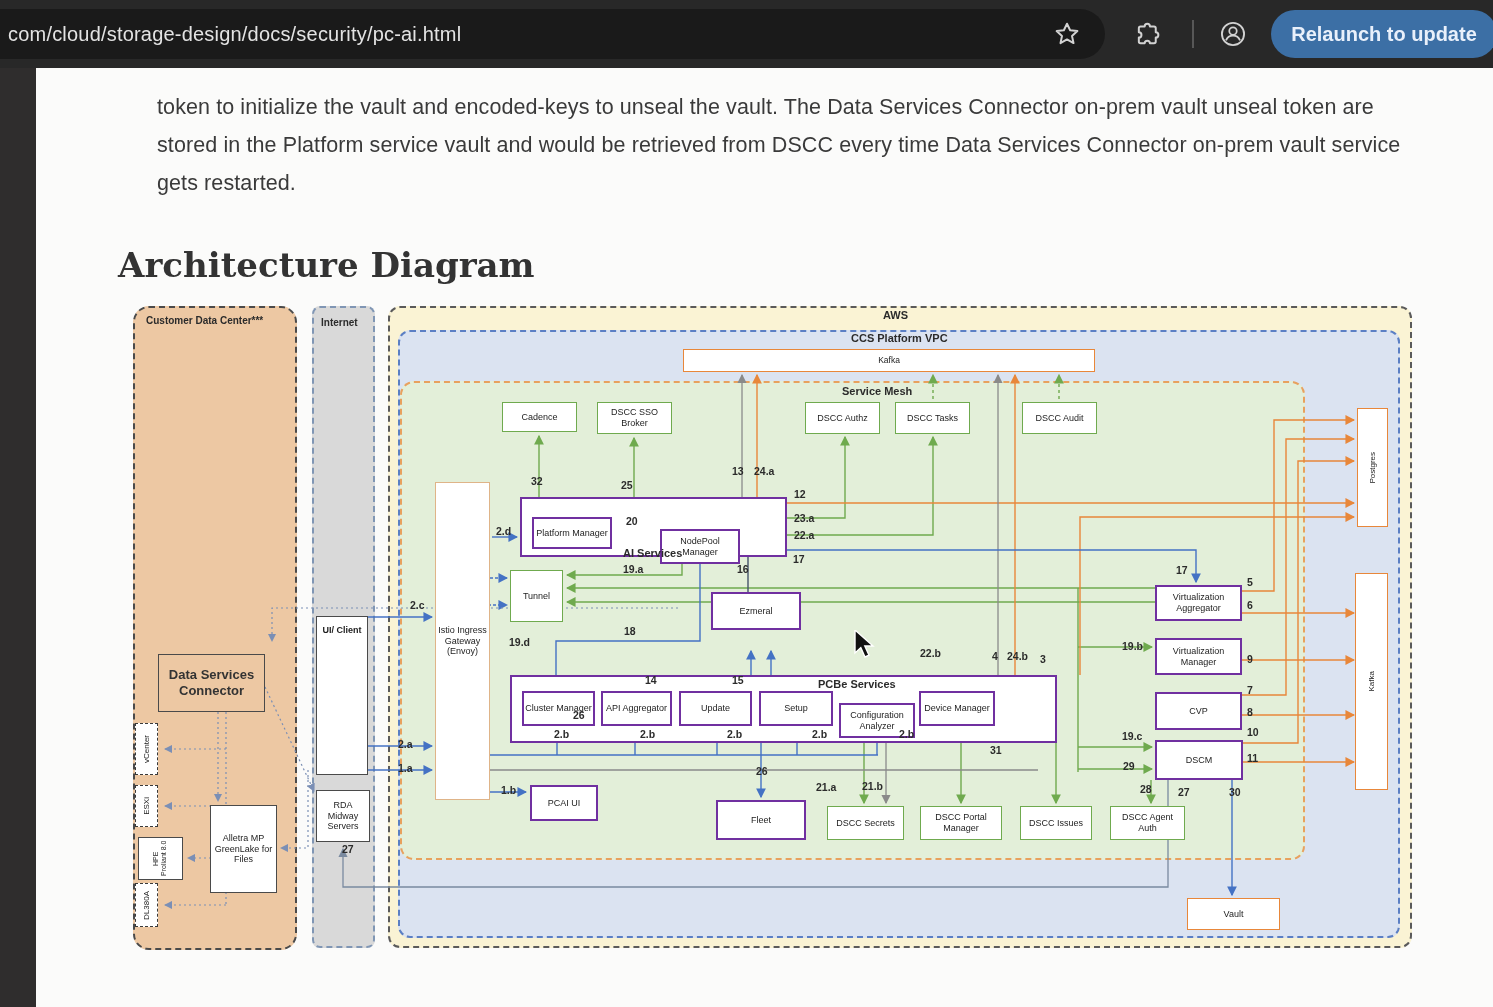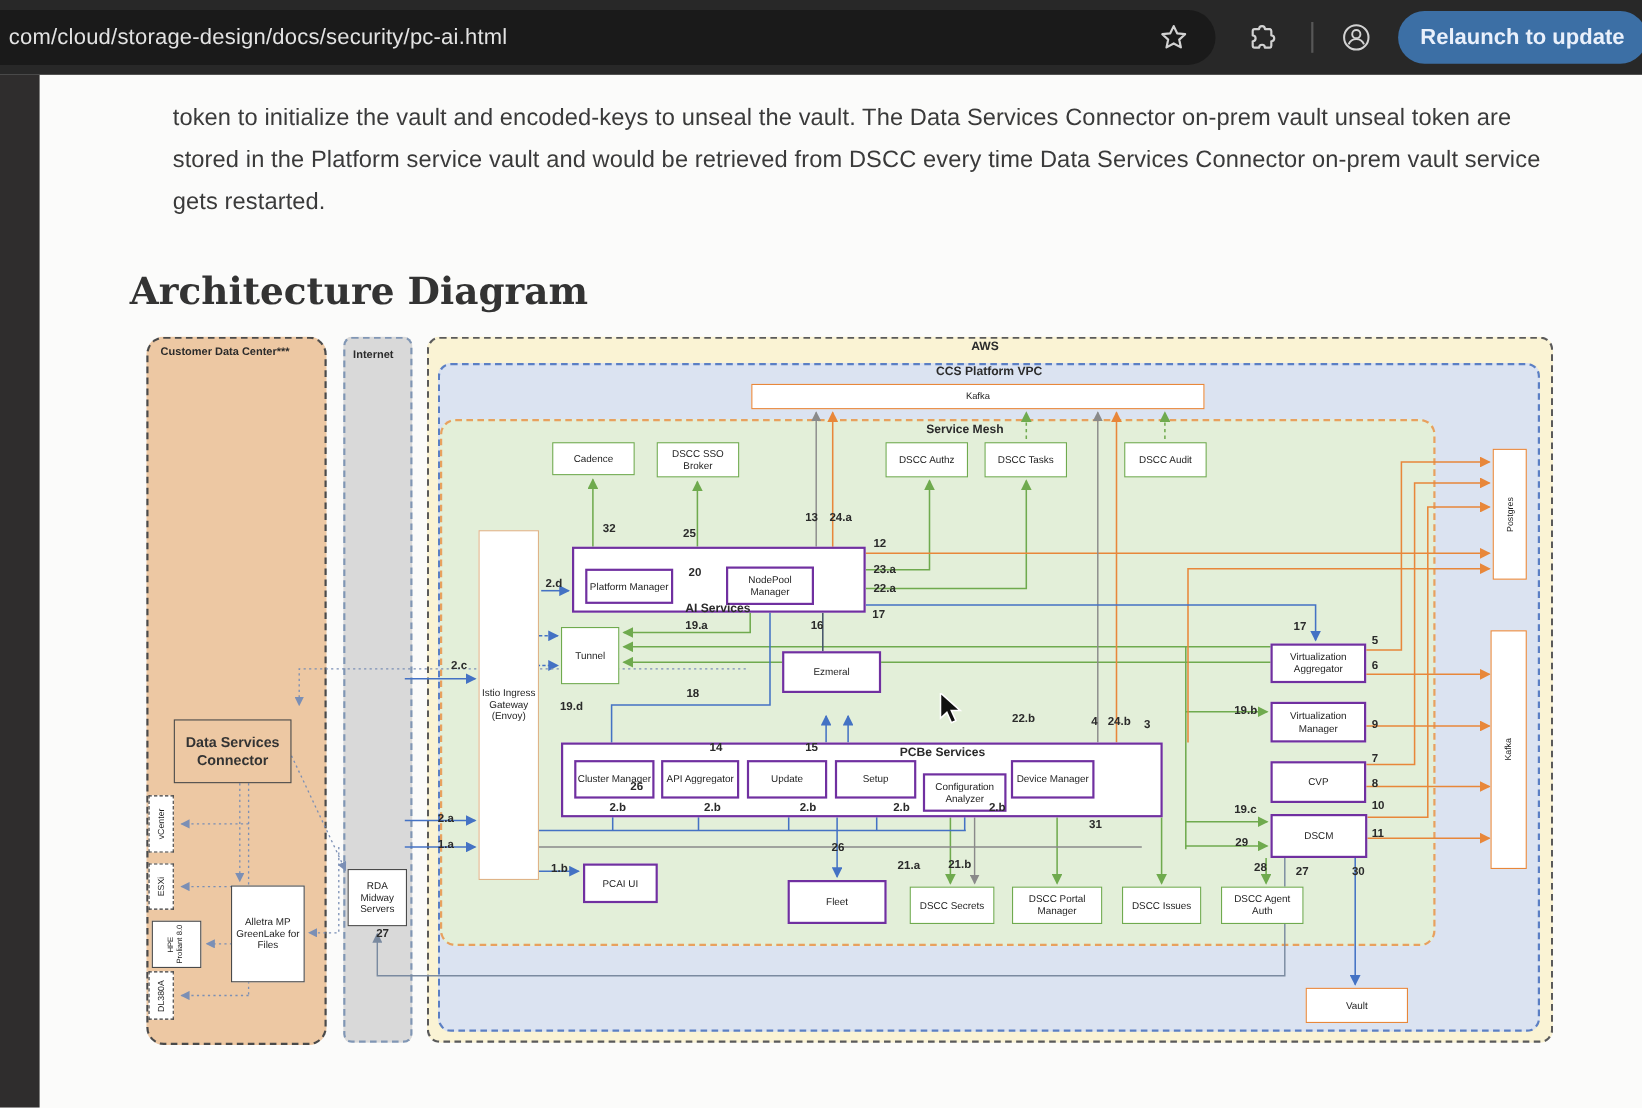--- a/index.html
+++ b/index.html
@@ -212,21 +212,21 @@
     </div>
   <div class="nd green" style="left:904px;top:107px;width:75px;height:32px;text-align:center;">
     <span>DSCC Audit</span>
     </div>
 
   <div class="nd purple" style="left:402px;top:202px;width:267px;height:60px;align-items:flex-start;"></div>
   <span class="boxtitle" style="left:505px;top:204px;margin-top:48px;">AI Services</span>
   <div class="nd purple" style="left:414px;top:222px;width:80px;height:32px;">
     <span>Platform Manager</span>
     </div>
-  <div class="nd purple" style="left:542px;top:220px;width:80px;height:35px;">
+  <div class="nd purple" style="left:542px;top:234px;width:80px;height:35px;">
     <span>NodePool Manager</span>
     </div>
 
   <div class="nd tan-border" style="left:317px;top:187px;width:55px;height:318px;">
     <span>Istio Ingress Gateway (Envoy)</span>
     </div>
   <div class="nd green" style="left:392px;top:275px;width:53px;height:52px;">
     <span>Tunnel</span>
     </div>
   <div class="nd purple" style="left:593px;top:297px;width:90px;height:38px;">
@@ -307,26 +307,29 @@
   <div class="nd plain" style="left:20px;top:542px;width:45px;height:43px;">
     <span class="vtext" style="font-size:7px;">HPE Proliant 8.0</span>
     </div>
   <div class="nd dash" style="left:17px;top:588px;width:23px;height:44px;">
     <span class="vtext">DL380A</span>
     </div>
   <div class="nd plain" style="left:92px;top:510px;width:67px;height:88px;">
     <span>Alletra MP GreenLake for Files</span>
     </div>
 
+  <div class="nd plain" style="left:198px;top:321px;width:52px;height:159px;align-items:flex-start;padding-top:8px;font-weight:700;">
+    <span>UI/ Client</span>
+    </div>
   <div class="nd plain" style="left:198px;top:495px;width:54px;height:52px;">
     <span>RDA Midway Servers</span>
     </div>
 
   <div id="conn-labels">
-      <span class="conn-label" style="left: 430px; top: 180px;">32</span>
+      <span class="conn-label" style="left: 413px; top: 180px;">32</span>
       <span class="conn-label" style="left: 503px; top: 184px;">25</span>
       <span class="conn-label" style="left: 614px; top: 170px;">13</span>
       <span class="conn-label" style="left: 636px; top: 170px;">24.a</span>
       <span class="conn-label" style="left: 676px; top: 193px;">12</span>
       <span class="conn-label" style="left: 676px; top: 217px;">23.a</span>
       <span class="conn-label" style="left: 676px; top: 234px;">22.a</span>
       <span class="conn-label" style="left: 675px; top: 258px;">17</span>
       <span class="conn-label" style="left: 378px; top: 230px;">2.d</span>
       <span class="conn-label" style="left: 508px; top: 220px;">20</span>
       <span class="conn-label" style="left: 505px; top: 268px;">19.a</span>

